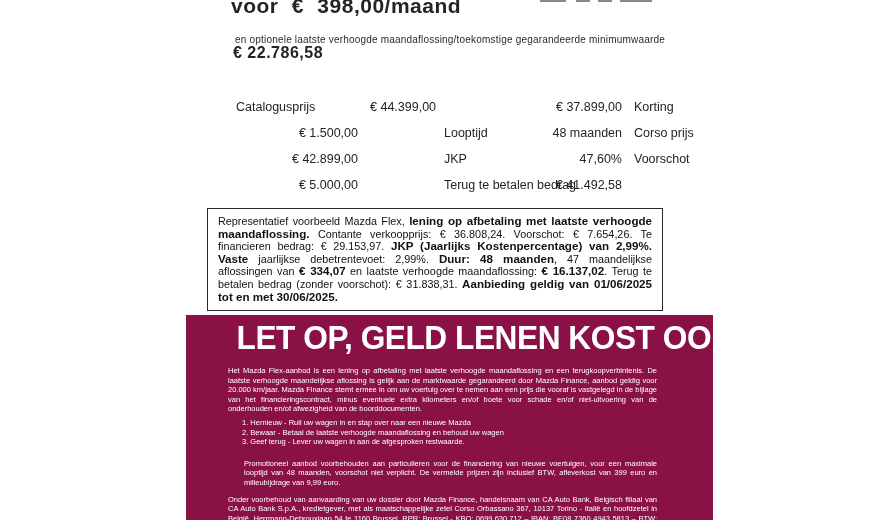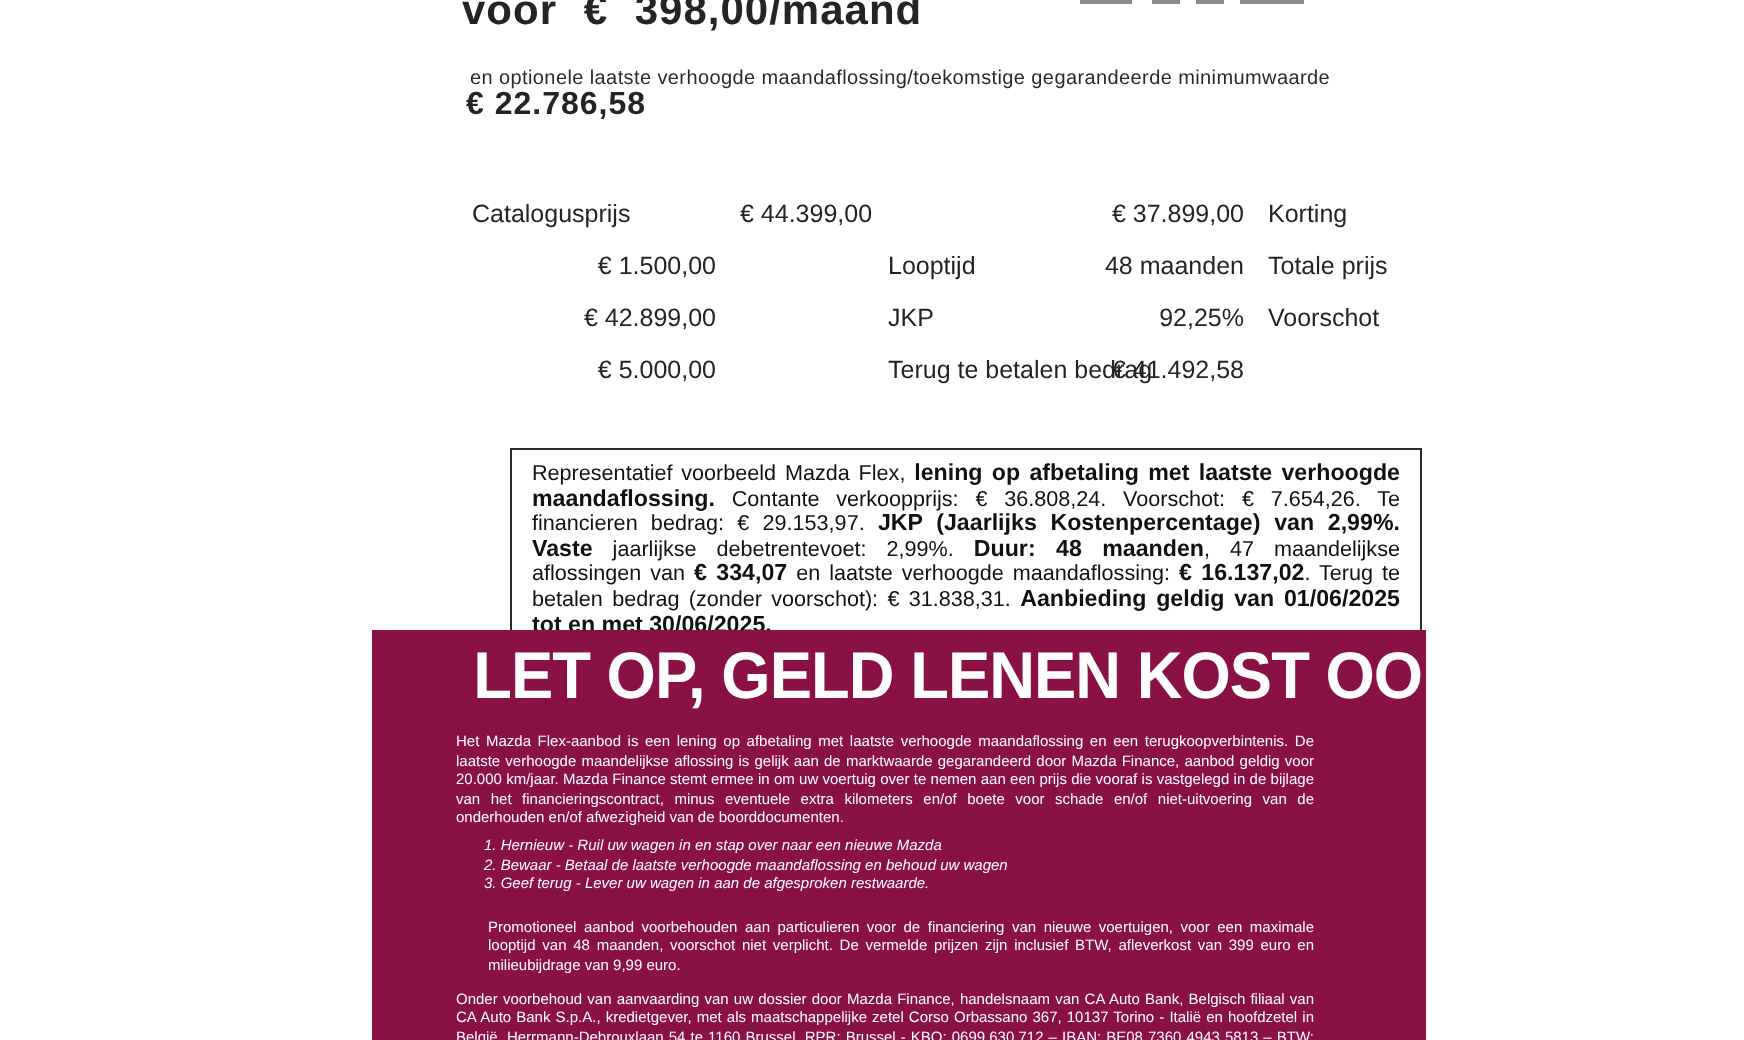--- a/index.html
+++ b/index.html
@@ -33,44 +33,44 @@
     display:grid;
     grid-template-columns:122px 62px 32px 134px 64px;
     row-gap:10px;
     font-size:12.5px;color:#242424;gap:12px;
   }
   .spec-table .lbl{text-align:left;white-space:nowrap;}
   .spec-table .val{text-align:right;white-space:nowrap;}
   .spec-table .gap{}
 
   .example-box{
-    position:absolute;left:207px;top:224px;width:434px;
+    position:absolute;left:207px;top:208px;width:434px;
     border:1.5px solid #2b2b2b;
     padding:6px 10px 7px 10px;
     font-size:10.8px;line-height:12.6px;color:#111;
-    text-align:justify;background:#fff;margin-left:48px;
+    text-align:justify;background:#fff;
   }
   .example-box b{font-size:11.6px;}
 
   .banner{
     position:absolute;left:186px;top:315px;width:527px;height:210px;
     background:#8a1145;color:#ffffff;overflow:hidden;
   }
   .banner-inner{padding:2px 56px 0 42px;}
   .banner-headline{
     text-align:center;
     font-size:33px;font-weight:bold;letter-spacing:-.5px;
     transform:scaleX(.96);transform-origin:center;
     margin:2px 0 0 0;white-space:nowrap;
   }
   .banner p{margin:0;font-size:7.5px;line-height:9.6px;text-align:justify;}
   .banner .p1{margin-top:9px;}
   .banner .intro{margin-top:6px;text-align:left;}
   .banner ol{margin:4px 0 0 0;padding-left:14px;list-style:none;}
-  .banner ol li{font-size:7.5px;line-height:9.6px;font-style:italic;}
+  .banner ol li{font-size:7.5px;line-height:9.6px;}
   .banner .p2{margin-top:12px;margin-left:16px;}
   .banner .p3{margin-top:7px;}
 </style>
 </head>
 <body>
 
 <div class="remnant">
   <i style="left:0;width:26px"></i>
   <i style="left:36px;width:14px"></i>
   <i style="left:58px;width:14px"></i>
@@ -86,25 +86,25 @@
   <div class="val">€ 44.399,00</div>
   <div class="gap"></div>
   <div class="val">€ 37.899,00</div>
 
   <div class="lbl">Korting</div>
   <div class="val">€ 1.500,00</div>
   <div class="gap"></div>
   <div class="lbl">Looptijd</div>
   <div class="val">48 maanden</div>
 
-  <div class="lbl">Totale prijs</div>
+  <div class="lbl">Corso prijs</div>
   <div class="val">€ 42.899,00</div>
   <div class="gap"></div>
   <div class="lbl">JKP</div>
-  <div class="val">92,25%</div>
+  <div class="val">47,60%</div>
 
   <div class="lbl">Voorschot</div>
   <div class="val">€ 5.000,00</div>
   <div class="gap"></div>
   <div class="lbl">Terug te betalen bedrag</div>
   <div class="val">€ 41.492,58</div>
 </div>
 
 <div class="example-box"><span>Representatief voorbeeld Mazda Flex, </span><b>lening op afbetaling met laatste verhoogde maandaflossing.</b><span> Contante verkoopprijs: € 36.808,24. Voorschot: € 7.654,26. Te financieren bedrag: € 29.153,97. </span><b>JKP (Jaarlijks Kostenpercentage) van 2,99%.</b><span> </span><b>Vaste</b><span> jaarlijkse debetrentevoet: 2,99%. </span><b>Duur: 48 maanden</b><span>, 47 maandelijkse aflossingen van </span><b>€ 334,07</b><span> en laatste verhoogde maandaflossing: </span><b>€ 16.137,02</b><span>. Terug te betalen bedrag (zonder voorschot): € 31.838,31. </span><b>Aanbieding geldig van 01/06/2025 tot en met 30/06/2025.</b></div>
 

